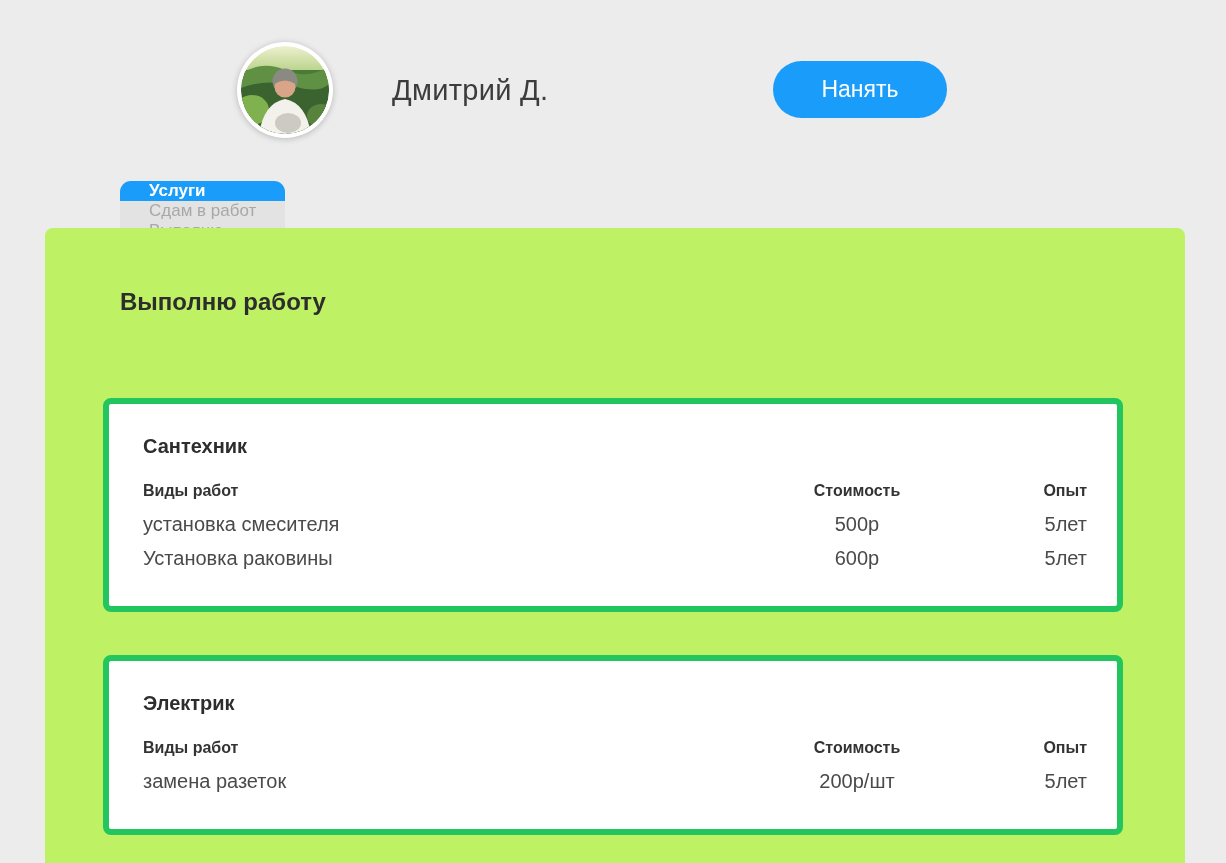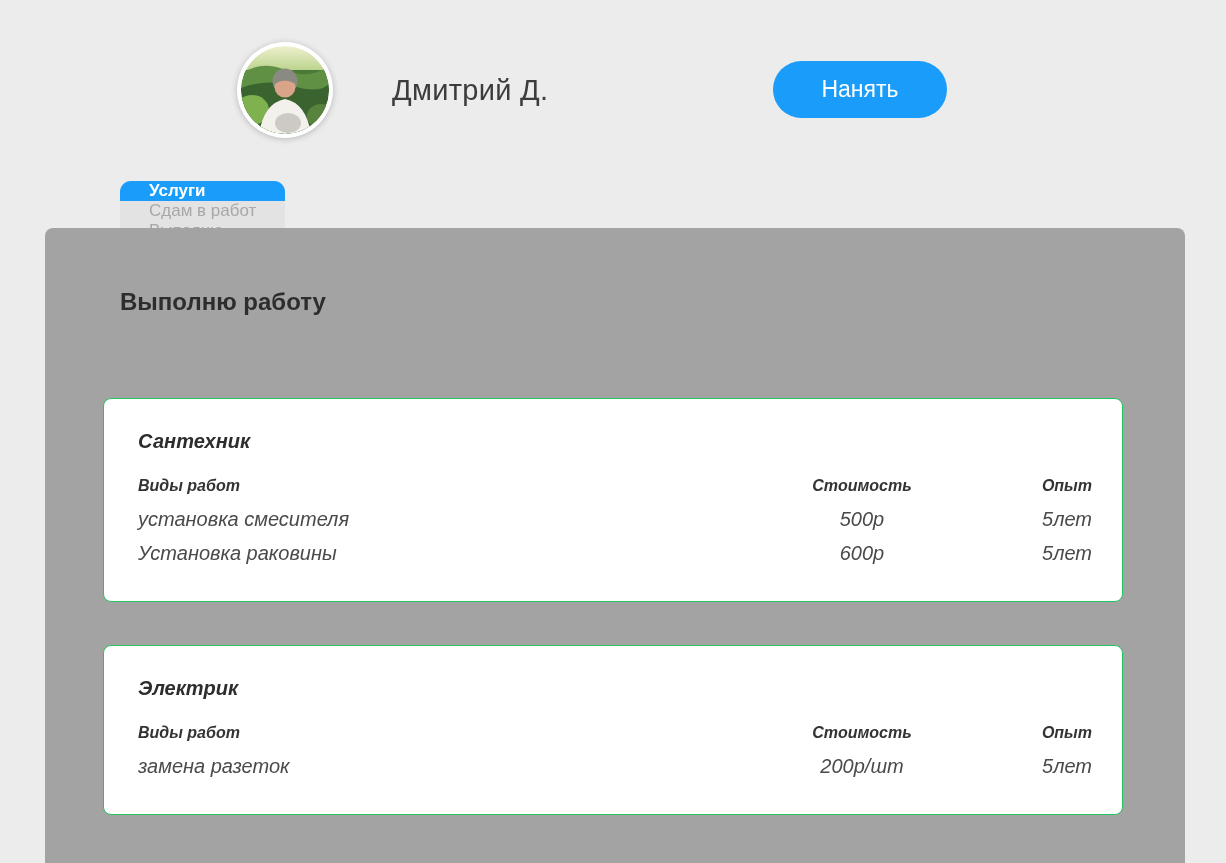--- a/index.html
+++ b/index.html
@@ -93,40 +93,39 @@
     border-radius: 11px 11px 0 0;
   }
 
   
   .panel {
     position: absolute;
     top: 228px;
     left: 45px;
     width: 1140px;
     height: 635px;
-    background: #a3a3a3;
+    background: #bef264;
     border-radius: 8px 8px 0 0;
     padding: 60px 62px 0 58px;
   }
   .section-title {
     margin: 0 0 0 17px;
     font-size: 24px;
     font-weight: bold;
     color: #2d2d2d;
     line-height: 28px;
   }
 
   
   .card {
     margin-top: 82px;
-    border: 1px solid #22c55e;
+    border: 6px solid #22c55e;
     border-radius: 8px;
     background: #ffffff;
     padding: 30px 30px 36px 34px;
-    font-style: italic;
   }
   .card + .card { margin-top: 43px; }
   .card-title {
     margin: 0 0 22px 0;
     font-size: 20px;
     font-weight: bold;
     color: #2d2d2d;
     line-height: 24px;
   }
   .row-grid {

